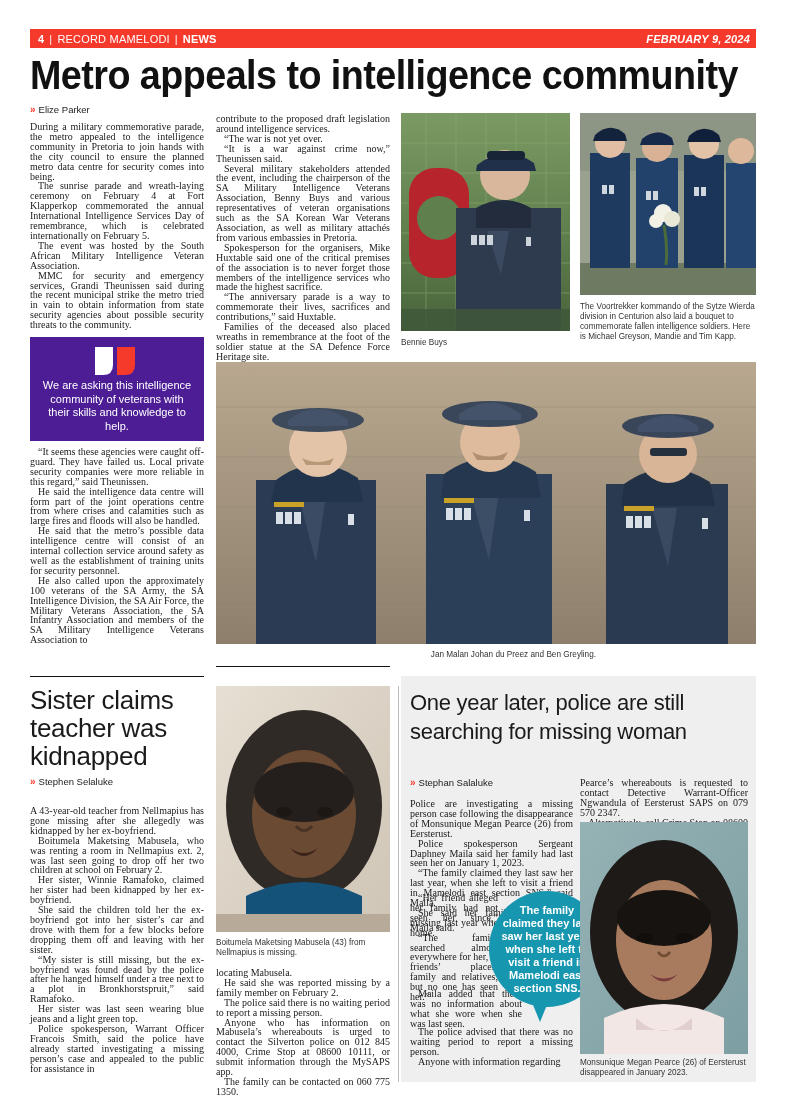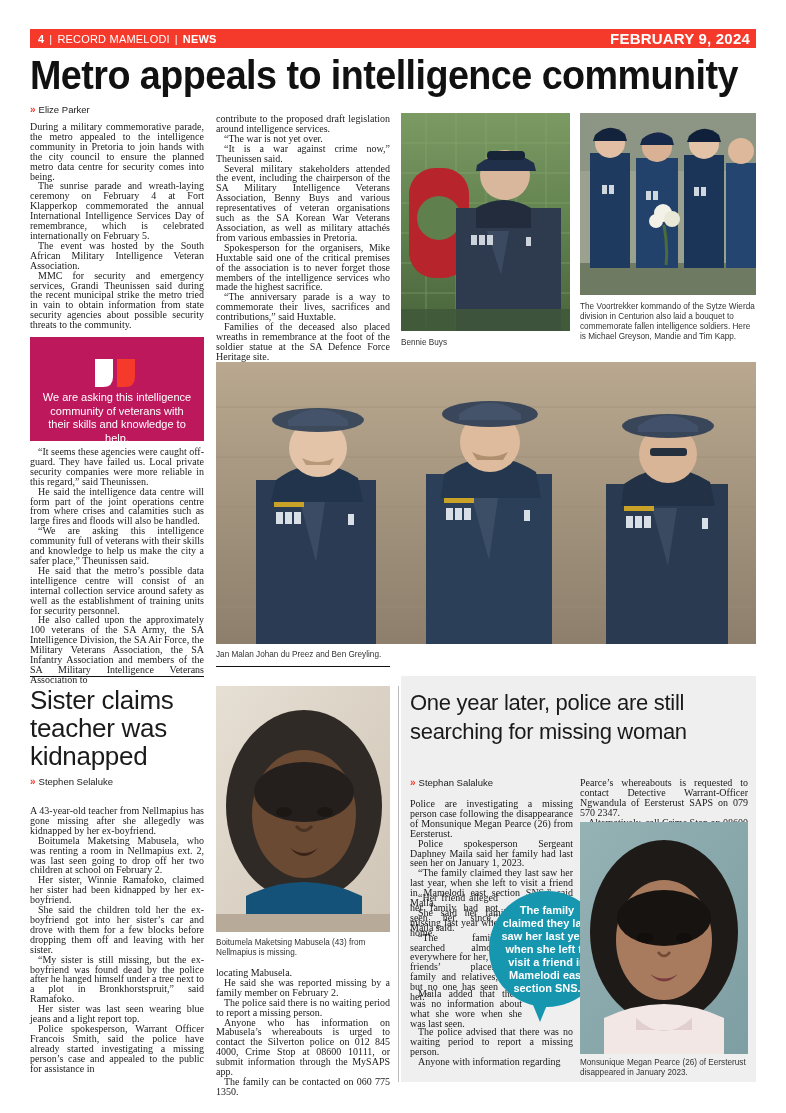--- a/index.html
+++ b/index.html
@@ -19,21 +19,21 @@
     padding:0 6px 0 8px;
   }
   .mh-left { display:flex; align-items:center; gap:5px;
     font-family:"Liberation Sans Narrow","Liberation Sans",sans-serif;
     font-size:11px; letter-spacing:.2px; }
   .mh-pageno { font-weight:bold; }
   .mh-sep { font-weight:normal; opacity:.95; }
   .mh-pub { font-weight:normal; }
   .mh-section { font-weight:bold; }
   .mh-date { font-family:"Liberation Sans Narrow","Liberation Sans",sans-serif;
-    font-size:15px; font-weight:bold; letter-spacing:.2px; }
+    font-size:11px; font-weight:bold; letter-spacing:.2px;font-style:italic; }
 
   
   .main-headline {
     position:absolute; left:30px; top:53px; width:726px;
     font-family:"Liberation Sans Narrow","Liberation Sans",sans-serif;
     font-weight:bold;
     font-size:41px;
     line-height:44px;
     letter-spacing:-0.6px;
     color:#111;
@@ -49,22 +49,22 @@
   }
   .byline .arrows { color:#f5392b; font-size:10px; font-weight:bold; letter-spacing:-1px; }
 
   
   .col { position:absolute; font-size:10px; line-height:9.9px; color:#1a1a1a; text-align:justify; }
   .col p { text-indent:8px; margin:0; }
   .col p.noindent { text-indent:0; }
 
   
   .pullquote {
-    position:absolute; background:#be185d; color:#fff;
-    text-align:center; padding:22px 10px 8px;
+    position:absolute; background:#4c1d95; color:#fff;
+    text-align:center; padding:10px 10px 8px;
   }
   .pq-mark { width:100%; height:28px; position:relative; margin-bottom:4px; }
   .pq-mark svg { position:absolute; left:50%; transform:translateX(-50%); top:0; }
   .pq-text {
     font-family:"Liberation Sans Narrow","Liberation Sans",sans-serif;
     font-size:11px; line-height:13.5px; font-weight:normal;
   }
   .pq-rule { height:1px; background:rgba(255,255,255,.75); margin:8px 14px 5px; }
   .pq-attrib {
     font-family:"Liberation Sans Narrow","Liberation Sans",sans-serif;
@@ -146,21 +146,20 @@
       </svg>
     </div>
     <div class="pq-text">We are asking this intelligence community of veterans with their skills and knowledge to help.</div>
     <div class="pq-rule"></div>
     <div class="pq-attrib">MMC Grandi Theunissen</div>
   </div>
 
   <div class="col" style="left:30px;top:447px;width:174px;">
     <p>“It seems these agencies were caught off-guard. They have failed us. Local private security companies were more reliable in this regard,” said Theunissen.</p>
     <p>He said the intelligence data centre will form part of the joint operations centre from where crises and calamities such as large fires and floods will also be handled.</p>
-    <p>“We are asking this intelligence community full of veterans with their skills and knowledge to help us make the city a safer place,” Theunissen said.</p>
     <p>He said that the metro’s possible data intelligence centre will consist of an internal collection service around safety as well as the establishment of training units for security personnel.</p>
     <p>He also called upon the approximately 100 veterans of the SA Army, the SA Intelligence Division, the SA Air Force, the Military Veterans Association, the SA Infantry Association and members of the SA Military Intelligence Veterans Association to</p>
   </div>
 
   <div class="col" style="left:216px;top:114px;width:174px;">
     <p class="noindent">contribute to the proposed draft legislation around intelligence services.</p>
     <p>“The war is not yet over.</p>
     <p>“It is a war against crime now,” Theunissen said.</p>
     <p>Several military stakeholders attended the event, including the chairperson of the SA Military Intelligence Veterans Association, Benny Buys and various representatives of veteran organisations such as the SA Korean War Veterans Association, as well as military attachés from various embassies in Pretoria.</p>
     <p>Spokesperson for the organisers, Mike Huxtable said one of the critical premises of the association is to never forget those members of the intelligence services who made the highest sacrifice.</p>
@@ -298,41 +297,41 @@
         <g fill="#d9dfe6">
           <rect x="410" y="154" width="7" height="12"></rect>
             <rect x="419" y="154" width="7" height="12"></rect>
           <rect x="428" y="154" width="7" height="12"></rect>
             <rect x="486" y="156" width="6" height="11"></rect>
         </g>
         <rect x="408" y="144" width="30" height="5" fill="#c9a227"></rect>
       </g>
     </svg>
   </div>
-  <div class="caption" style="left:216px;top:650px;width:380px;">Jan Malan Johan du Preez and Ben Greyling.</div>
+  <div class="caption" style="left:216px;top:650px;width:380px;text-align:right;">Jan Malan Johan du Preez and Ben Greyling.</div>
 
   <div class="rule" style="left:30px;top:676px;width:174px;height:1px;"></div>
   <div class="rule" style="left:216px;top:666px;width:174px;height:1px;"></div>
 
   <div class="grey-bg" style="left:401px;top:676px;width:355px;height:406px;"></div>
 
   <div class="sec-headline" id="sister-headline" style="left:30px;top:686px;width:175px;">Sister claims teacher was kidnapped</div>
 
   <div class="byline" style="position:absolute;left:30px;top:776px;">
     <span class="arrows">»</span>
     <span>Stephen Selaluke</span>
   </div>
 
   <div class="col" style="left:30px;top:806px;width:174px;">
     <p class="noindent">A 43-year-old teacher from Nellmapius has gone missing after she allegedly was kidnapped by her ex-boyfriend.</p>
     <p>Boitumela Maketsing Mabusela, who was renting a room in Nellmapius ext. 2, was last seen going to drop off her two children at school on February 2.</p>
     <p>Her sister, Winnie Ramafoko, claimed her sister had been kidnapped by her ex-boyfriend.</p>
     <p>She said the children told her the ex-boyfriend got into her sister’s car and drove with them for a few blocks before dropping them off and leaving with her sister.</p>
     <p>“My sister is still missing, but the ex-boyfriend was found dead by the police after he hanged himself under a tree next to a plot in Bronkhorstspruit,” said Ramafoko.</p>
-    <p>Her sister was last seen wearing blue jeans and a light report top.</p>
+    <p>Her sister was last seen wearing blue jeans and a light green top.</p>
     <p>Police spokesperson, Warrant Officer Francois Smith, said the police have already started investigating a missing person’s case and appealed to the public for assistance in</p>
   </div>
 
   <div class="photo" style="left:216px;top:686px;width:174px;height:246px;">
     <svg class="ph-inner" viewBox="0 0 174 246" preserveAspectRatio="none">
       <defs>
         <linearGradient id="sbg" x1="0" y1="0" x2="1" y2="1">
           <stop offset="0%" stop-color="#e6dfd3"></stop>
             <stop offset="100%" stop-color="#cfc5b6"></stop>
         </linearGradient>

